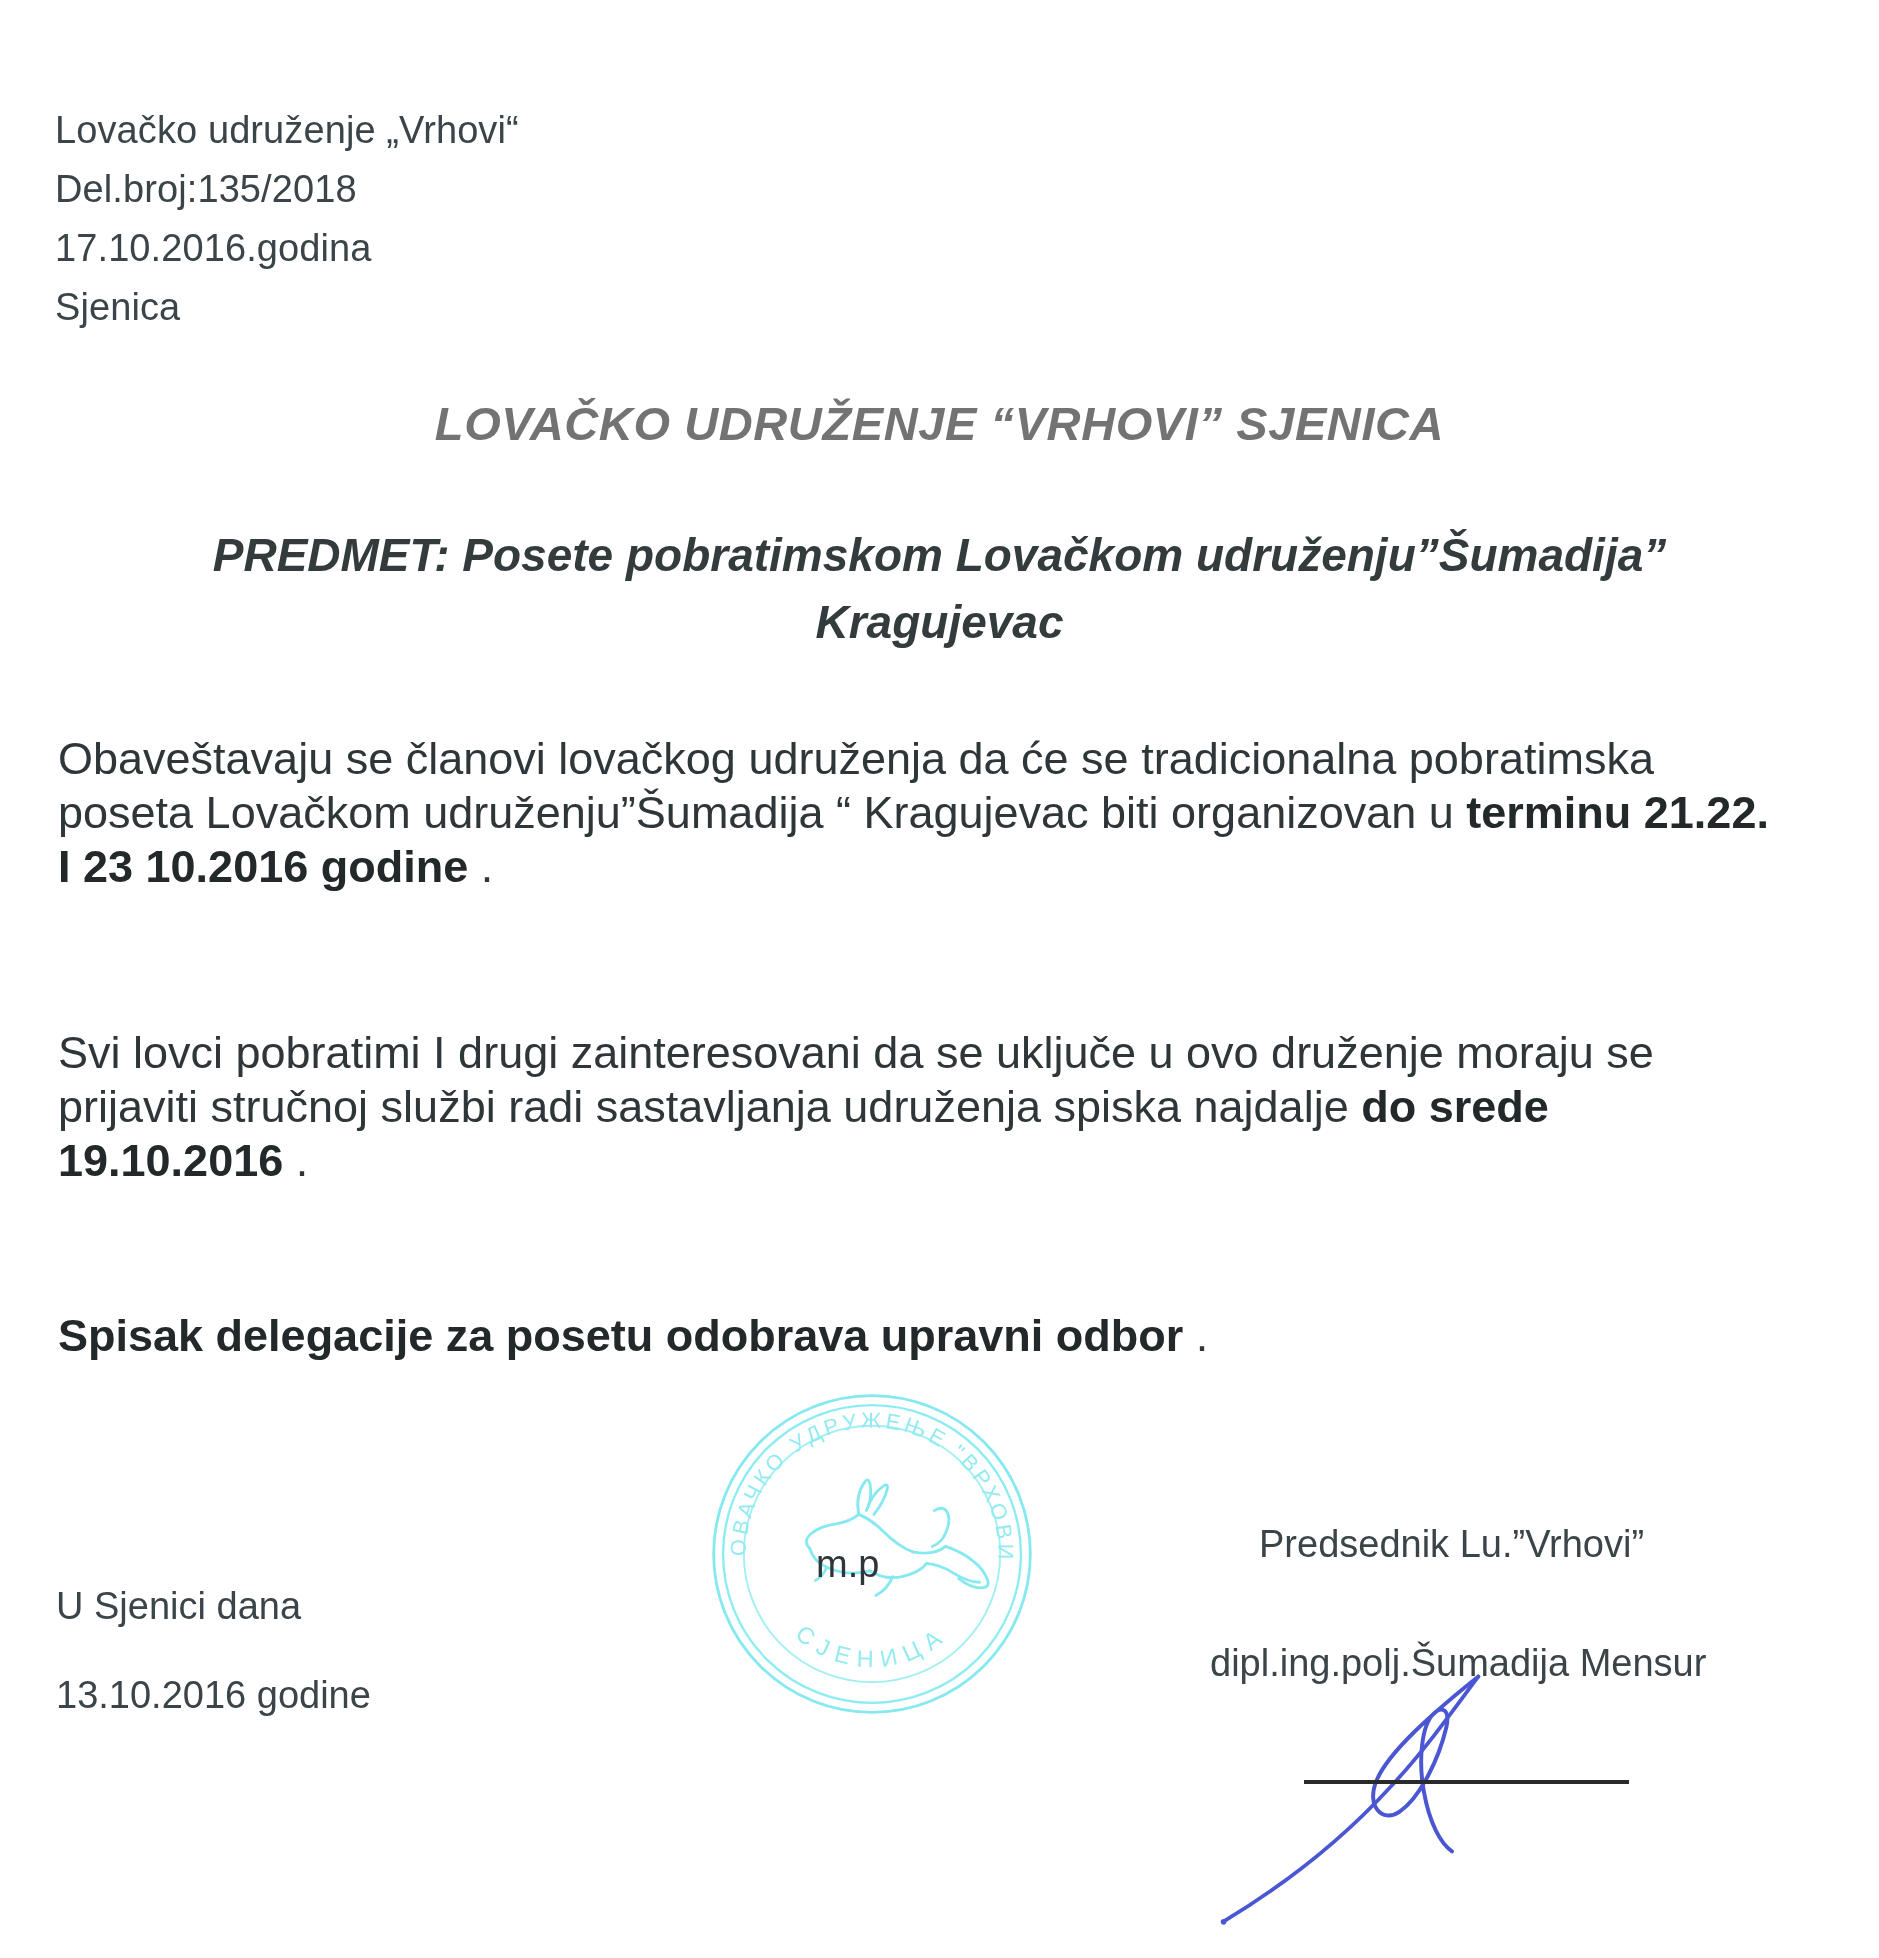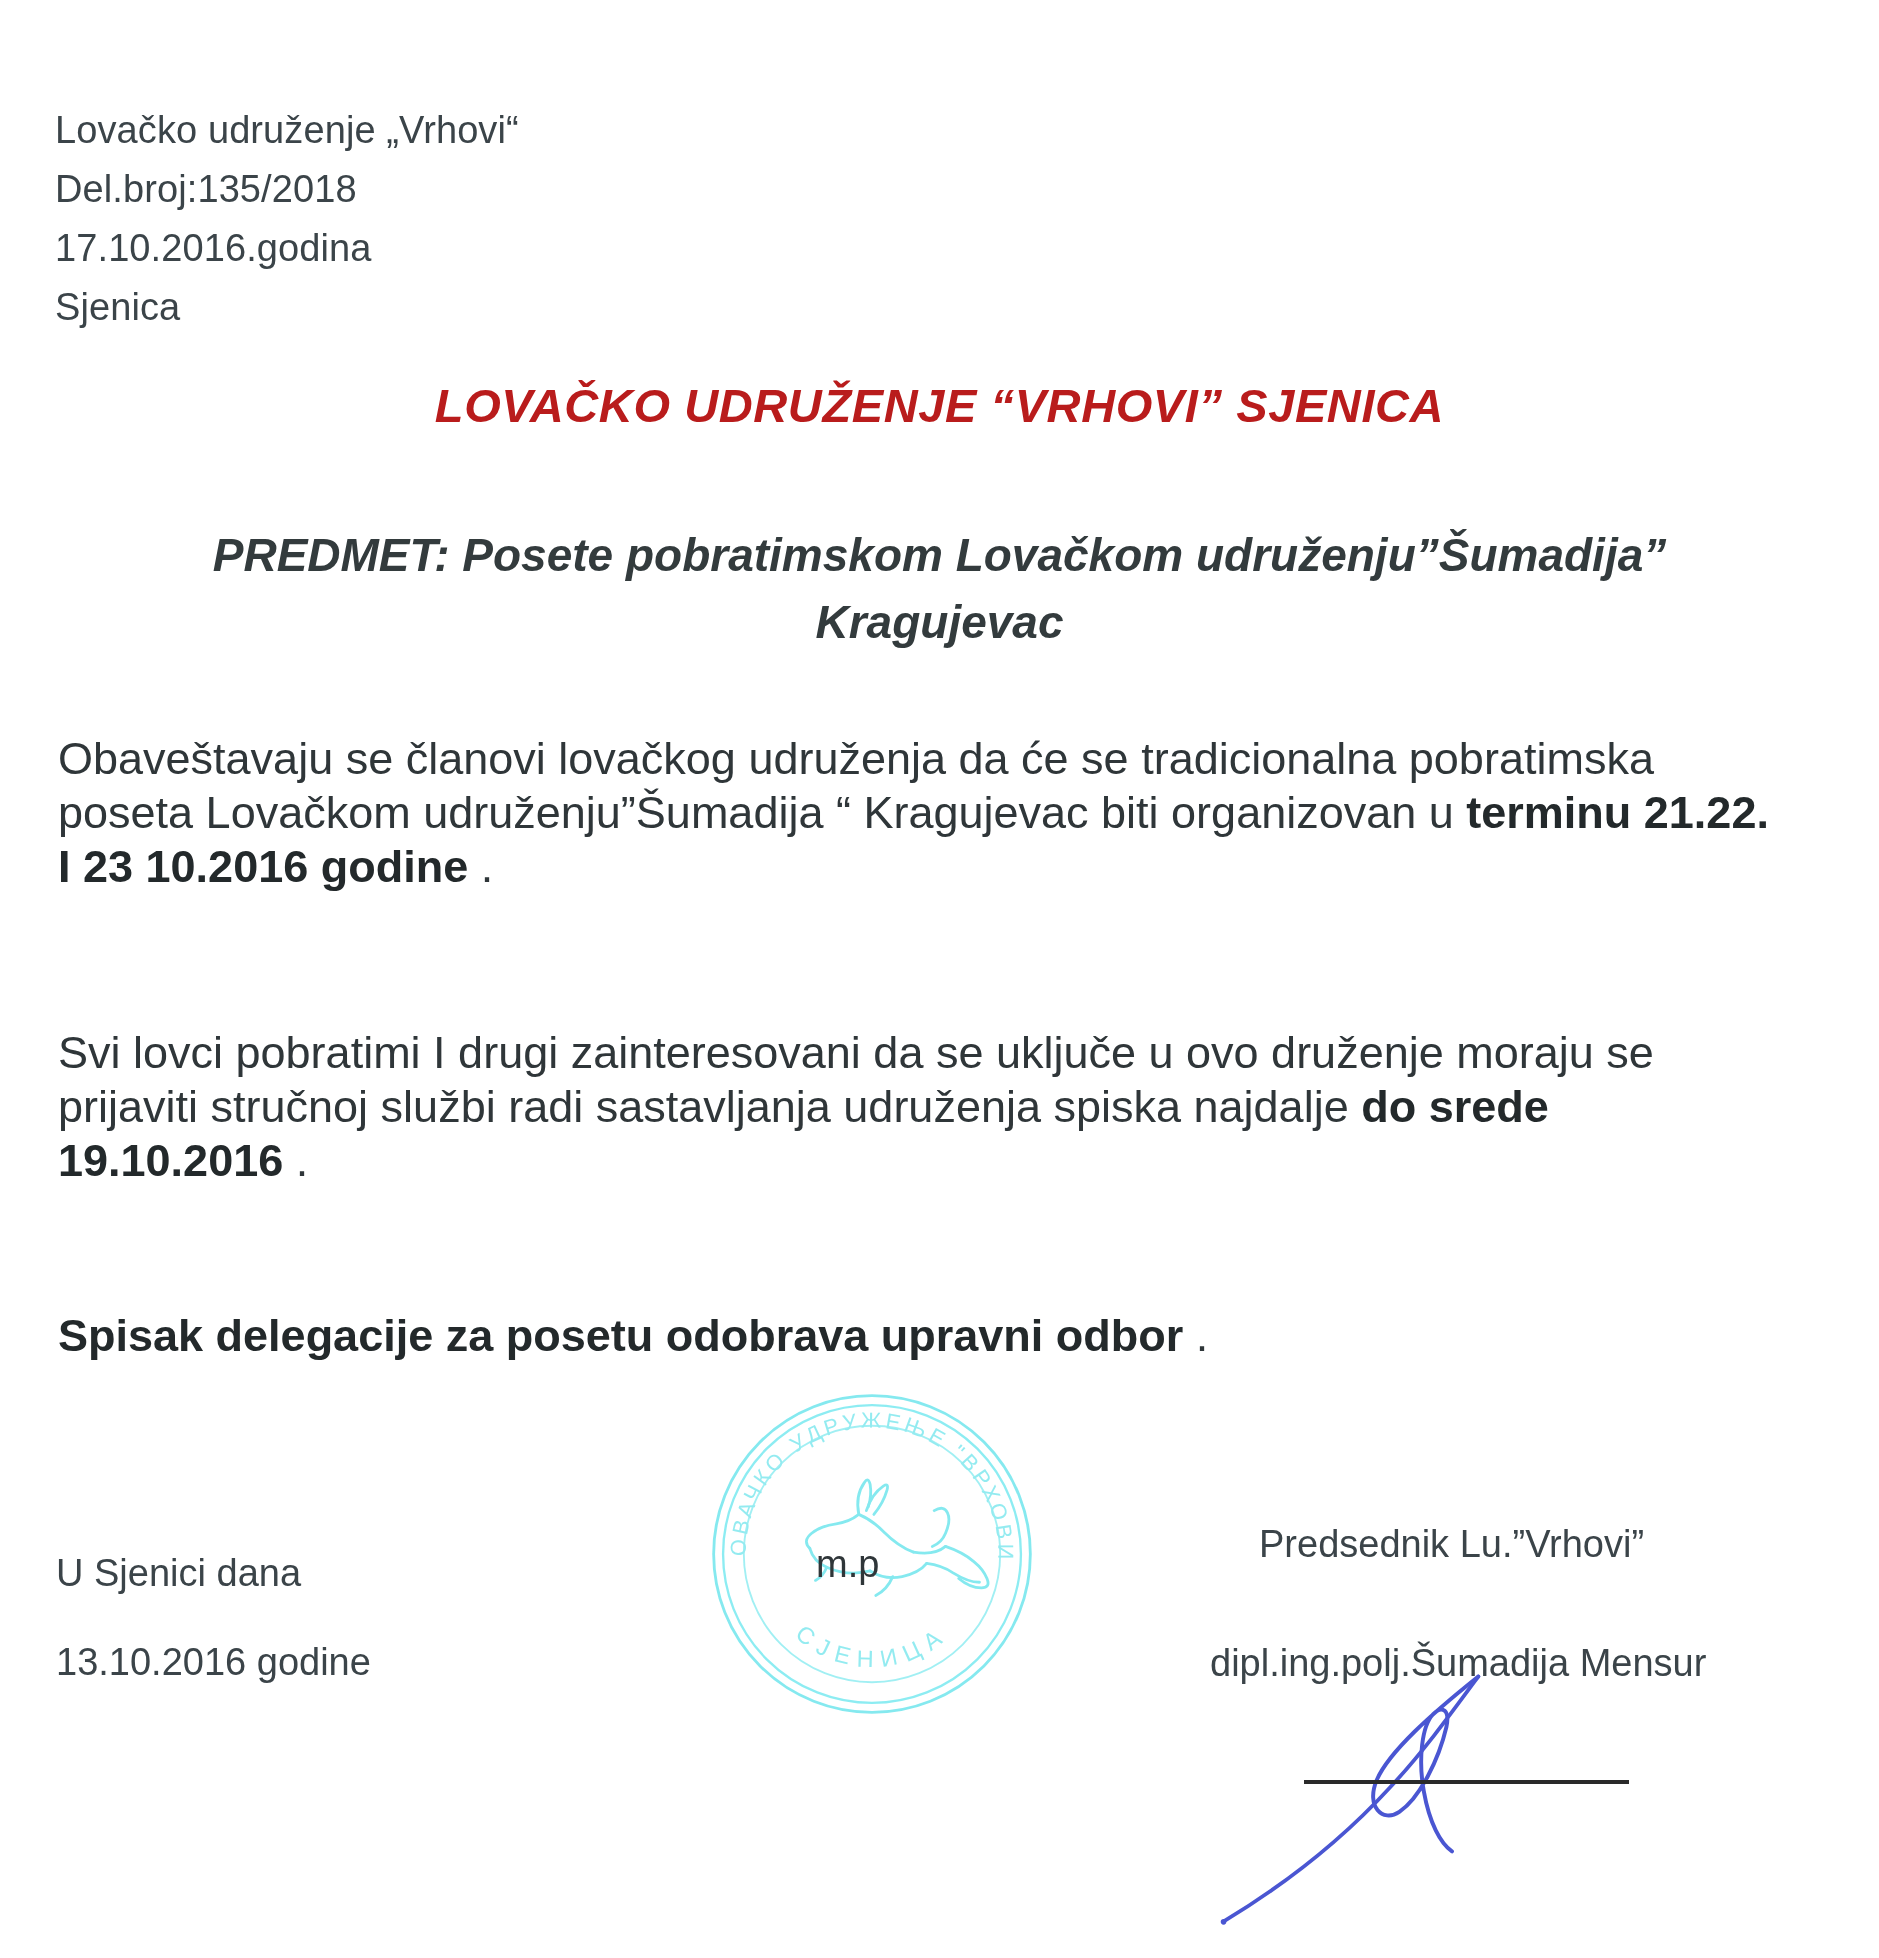--- a/index.html
+++ b/index.html
@@ -32,27 +32,27 @@
     color: #3b4449;
     letter-spacing: 0.1px;
     margin-bottom: 21px;
     white-space: nowrap;
   }
 
   
   .doc-title {
     position: absolute;
     left: 0;
-    top: 378px;
+    top: 396px;
     width: 1879px;
     text-align: center;
     font-size: 47px;
     font-weight: bold;
     font-style: italic;
-    color: #b91c1c;
+    color: #737373;
     letter-spacing: 0.6px;
   }
   .subject {
     position: absolute;
     left: 0;
     top: 522px;
     width: 1879px;
     text-align: center;
     font-size: 46px;
     font-weight: bold;
@@ -75,21 +75,21 @@
   .para b { font-weight: bold; color: #23292b; }
 
   #para-1 { top: 732px; }
   #para-2 { top: 1026px; }
   #para-3 { top: 1309px; font-weight: bold; }
 
   
   .foot-left {
     position: absolute;
     left: 56px;
-    top: 1554px;
+    top: 1587px;
     font-size: 38px;
     color: #3b4449;
     line-height: 1.0;
   }
   .foot-left .fl-line { margin-bottom: 51px; white-space: nowrap; }
 
   .foot-right {
     position: absolute;
     left: 1210px;
     top: 1525px;

